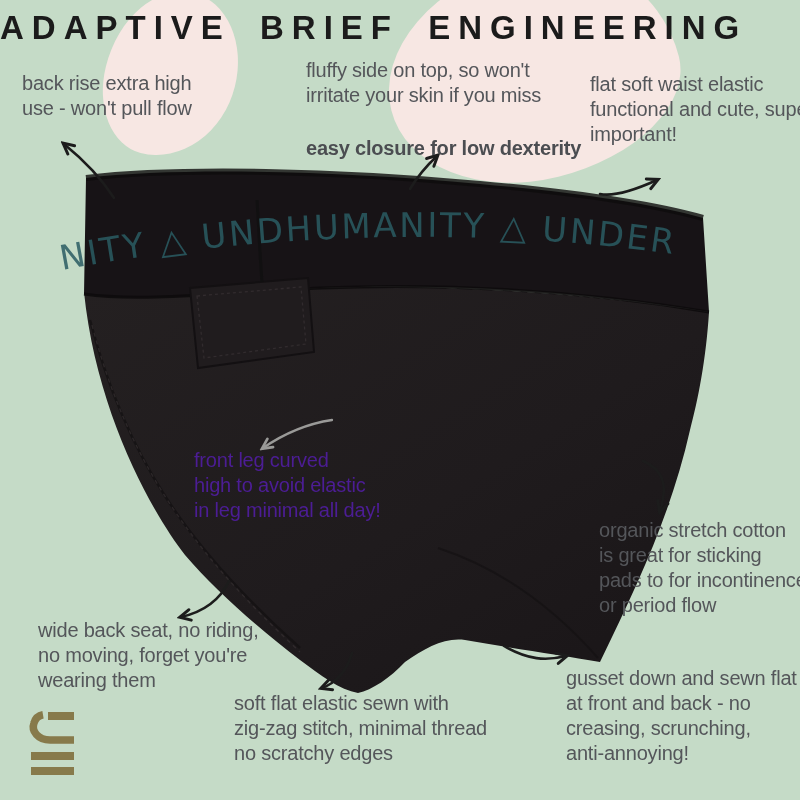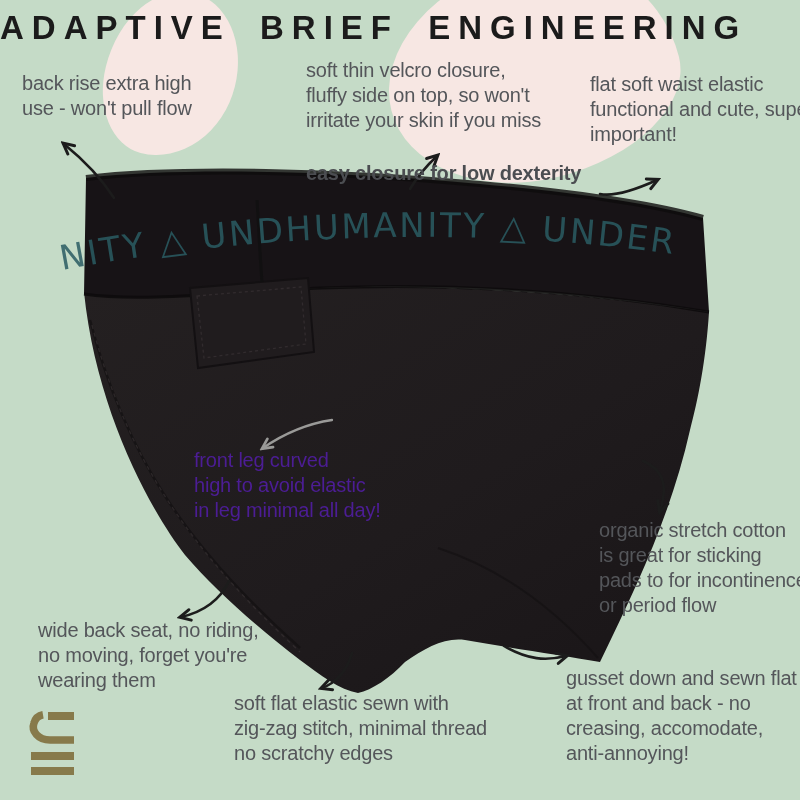--- a/index.html
+++ b/index.html
@@ -114,21 +114,20 @@
       <path d="M 31,771 H 74" stroke-width="8"></path>
     </g>
   </svg>
 
   <div class="ann" style="left:22px; top:71px">
     <div>back rise extra high</div>
     <div>use - won't pull flow</div>
   </div>
 
   <div class="ann" style="left:306px; top:58px">
-    <div>soft thin velcro closure,</div>
     <div>fluffy side on top, so won't</div>
     <div>irritate your skin if you miss</div>
     <div class="bold-line">easy closure for low dexterity</div>
   </div>
 
   <div class="ann" style="left:590px; top:72px">
     <div>flat soft waist elastic</div>
     <div>functional and cute, super</div>
     <div>important!</div>
   </div>
@@ -154,17 +153,17 @@
 
   <div class="ann" style="left:38px; top:618px">
     <div>wide back seat, no riding,</div>
     <div>no moving, forget you're</div>
     <div>wearing them</div>
   </div>
 
   <div class="ann" style="left:566px; top:666px">
     <div>gusset down and sewn flat</div>
     <div>at front and back - no</div>
-    <div>creasing, accomodate,</div>
+    <div>creasing, scrunching,</div>
     <div>anti-annoying!</div>
   </div>
 
 </div>
 
 </body></html>

